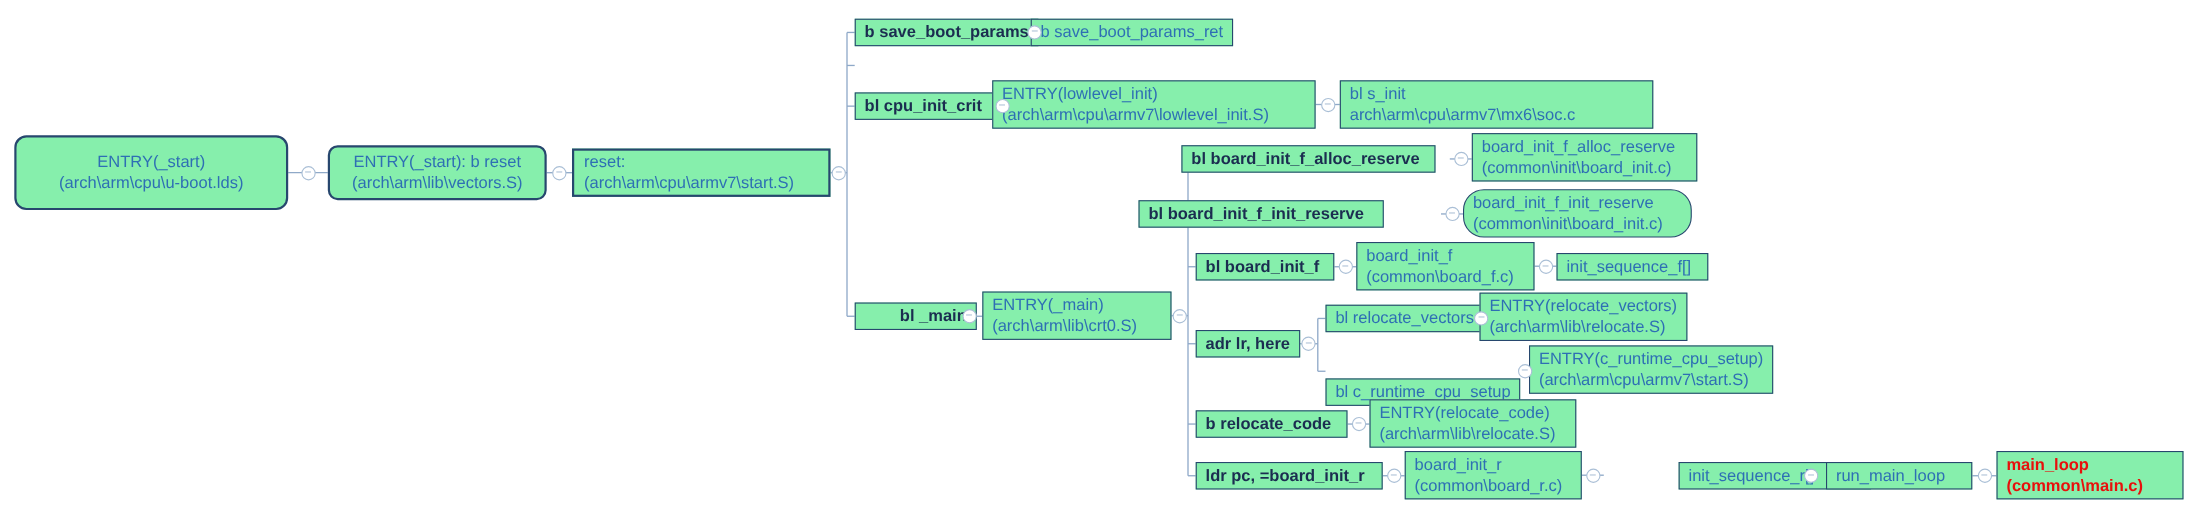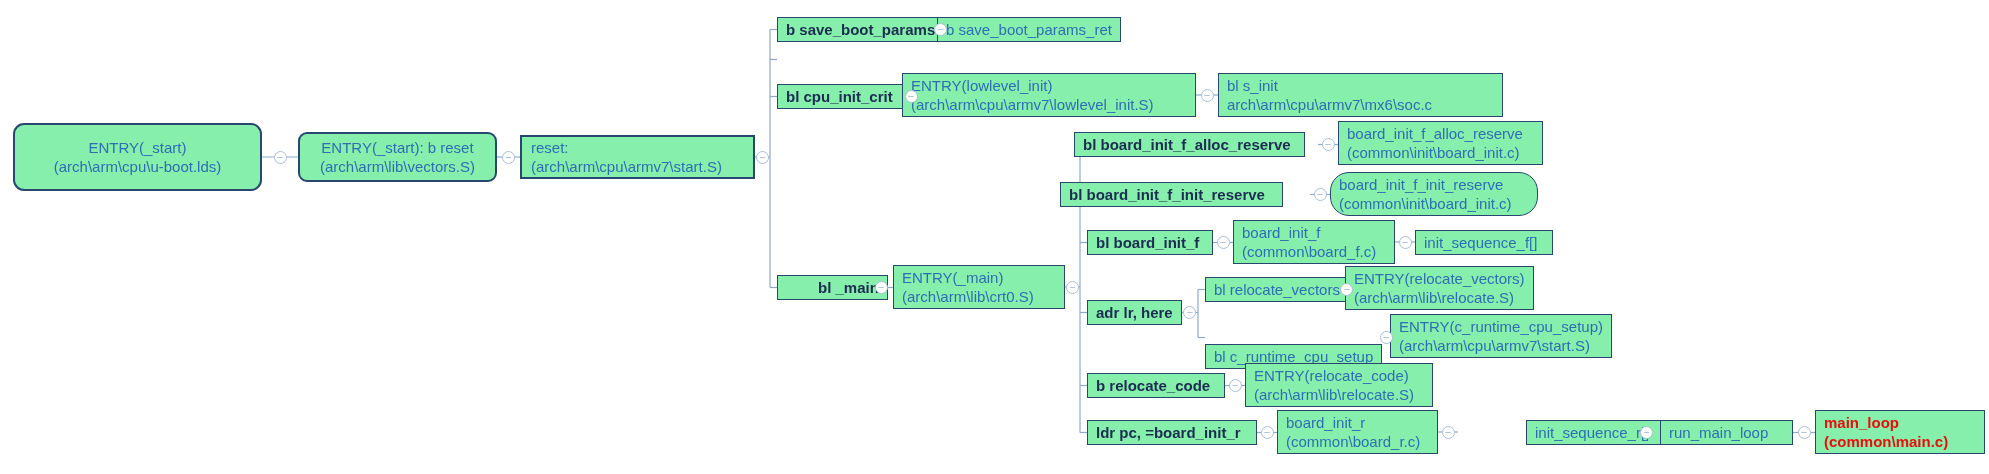--- a/index.html
+++ b/index.html
@@ -99,21 +99,21 @@
   </div>
 
   <div class="node bold" style="left:1074px;top:132px;min-width:231px;">
     <div>bl board_init_f_alloc_reserve</div>
   </div>
   <div class="node" style="left:1338px;top:121px;min-width:205px;">
     <div>board_init_f_alloc_reserve</div>
     <div>(common\init\board_init.c)</div>
   </div>
 
-  <div class="node bold" style="left:1060px;top:182px;min-width:223px;">
+  <div class="node bold" style="left:1035px;top:182px;min-width:223px;">
     <div>bl board_init_f_init_reserve</div>
   </div>
   <div class="node" style="left:1330px;top:172px;min-width:208px;border-radius:19px;">
     <div>board_init_f_init_reserve</div>
     <div>(common\init\board_init.c)</div>
   </div>
 
   <div class="node bold" style="left:1087px;top:230px;min-width:126px;">
     <div>bl board_init_f</div>
   </div>

